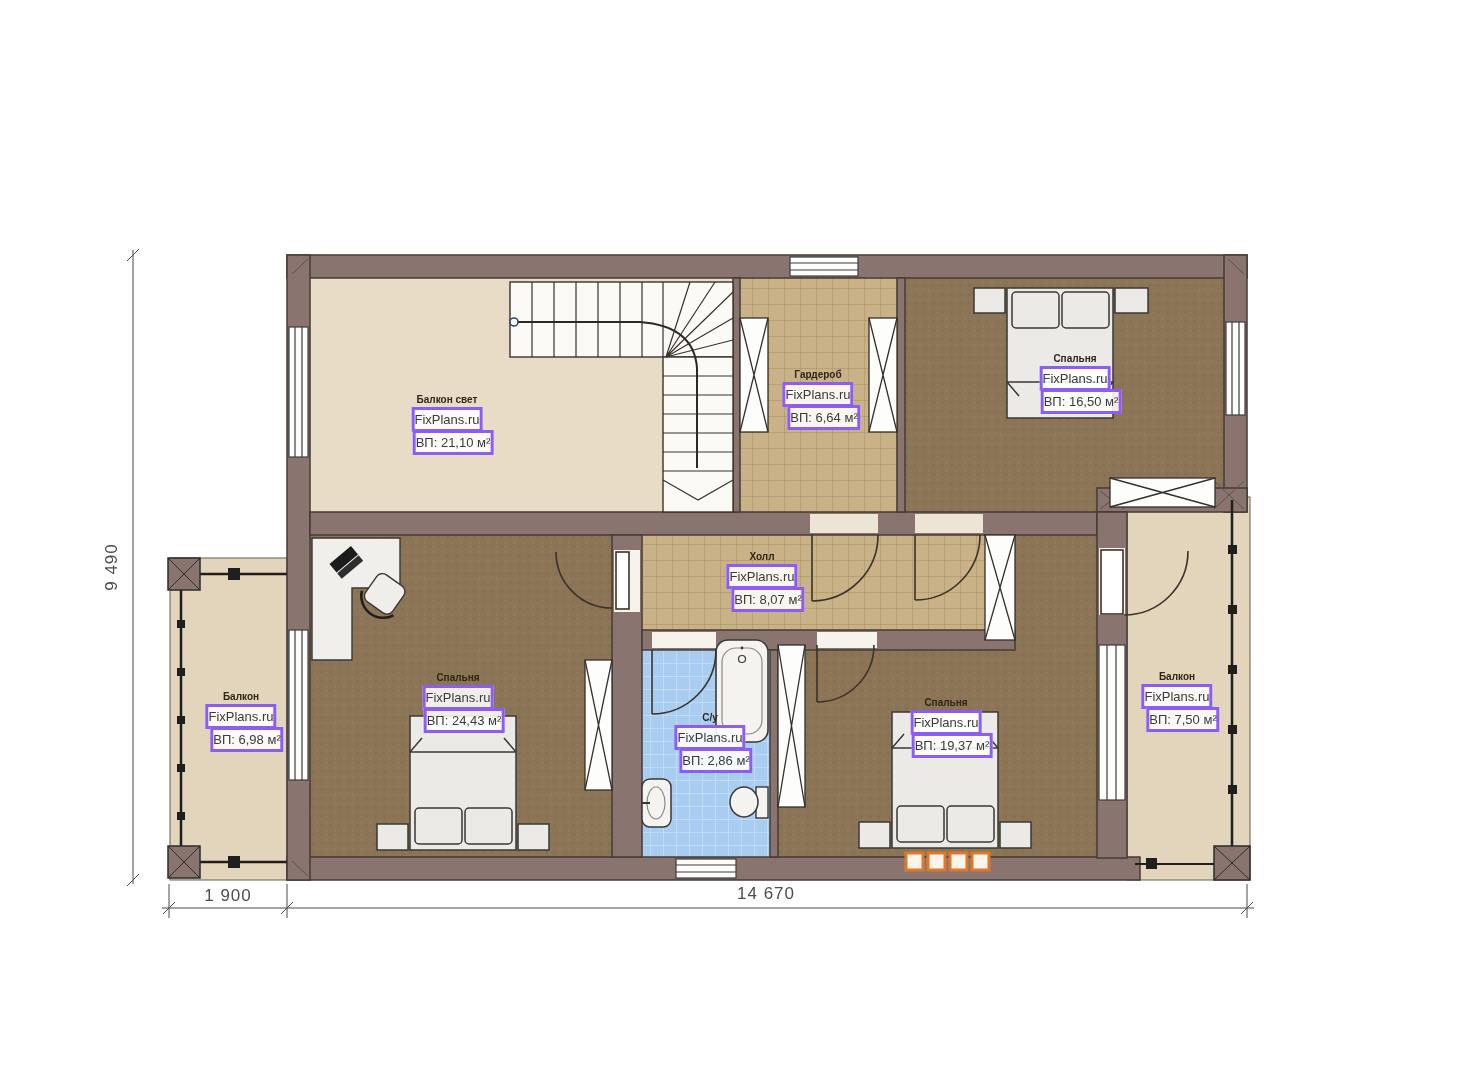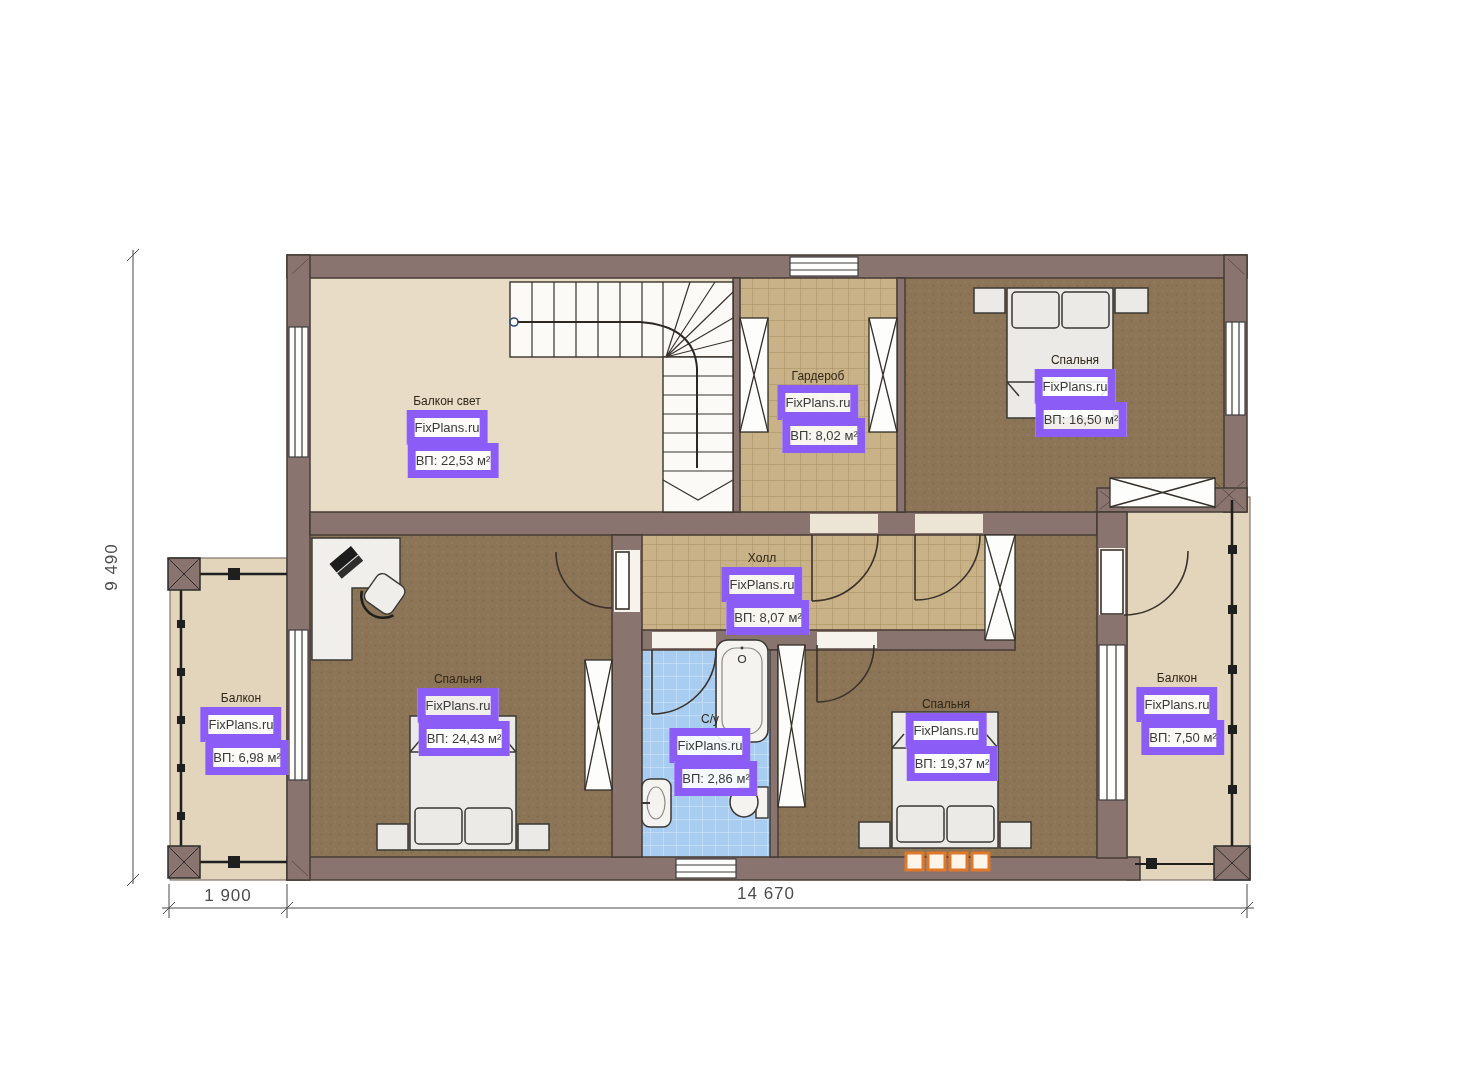--- a/index.html
+++ b/index.html
@@ -1,22 +1,22 @@
 <!DOCTYPE html>
 <html><head>
 <meta charset="utf-8">
 <style>
   html,body{margin:0;padding:0;background:#ffffff;}
   .canvas{position:relative;width:1473px;height:1080px;background:#ffffff;
           font-family:"Liberation Sans",sans-serif;overflow:hidden;}
   .plan-svg{position:absolute;left:0;top:0;}
   .room-label{position:absolute;display:flex;flex-direction:column;align-items:center;
               transform:translateX(-50%);z-index:5;}
-  .room-name{font-weight:normal;font-size:12px;color:#2f2villea—;color:#2f2617;margin-bottom:2px;white-space:nowrap;}
-  .label-box{border:8px solid #8b5cf6;background:rgba(255,255,255,0.88);
+  .room-name{font-weight:bold;font-size:10px;color:#2f2villea—;color:#2f2617;margin-bottom:2px;white-space:nowrap;}
+  .label-box{border:3px solid #8b5cf6;background:rgba(255,255,255,0.88);
              padding:1px 0;font-size:13px;color:#3a3a3a;line-height:17px;
              white-space:nowrap;}
   .label-box.area{margin-top:-2px;margin-left:12px;}
   .dim-label{position:absolute;font-size:17px;color:#4c4c4c;z-index:4;
              transform:translateX(-50%);letter-spacing:1px;}
   .dim-label.vert{transform:translate(-50%,-50%) rotate(-90deg);}
 </style>
 </head>
 <body>
 
@@ -272,27 +272,27 @@
     <path d="M127 261 L139 249 M127 886 L139 874"></path>
     <path d="M162 908 H1254"></path>
     <path d="M163 914 L175 902 M281 914 L293 902 M1241 914 L1253 902"></path>
     <path d="M169 884 V918 M287 884 V918 M1247 884 V918"></path>
   </g>
 </svg>
 
   <div class="room-label" style="left:447px;top:394px">
     <div class="room-name">Балкон свет</div>
     <div class="label-box brand">FixPlans.ru</div>
-    <div class="label-box area">ВП: 22,53 м²</div>
+    <div class="label-box area">ВП: 21,10 м²</div>
   </div>
 
   <div class="room-label" style="left:818px;top:369px">
     <div class="room-name">Гардероб</div>
     <div class="label-box brand">FixPlans.ru</div>
-    <div class="label-box area">ВП: 8,02 м²</div>
+    <div class="label-box area">ВП: 6,64 м²</div>
   </div>
 
   <div class="room-label" style="left:1075px;top:353px">
     <div class="room-name">Спальня</div>
     <div class="label-box brand">FixPlans.ru</div>
     <div class="label-box area">ВП: 16,50 м²</div>
   </div>
 
   <div class="room-label" style="left:762px;top:551px">
     <div class="room-name">Холл</div>

